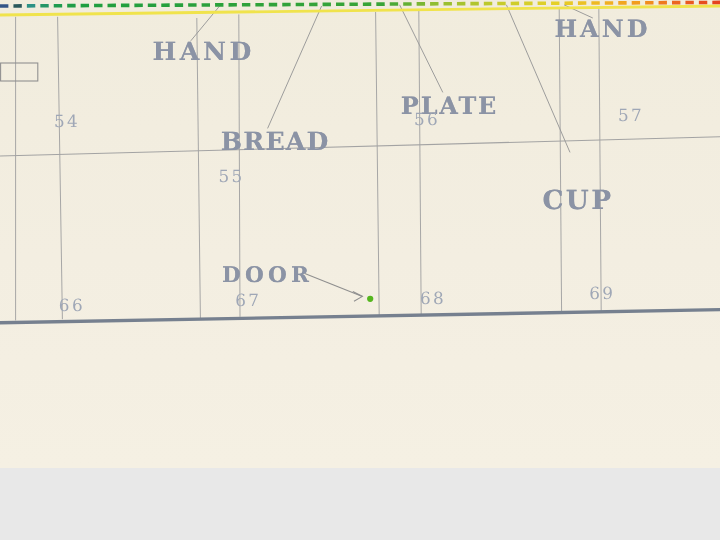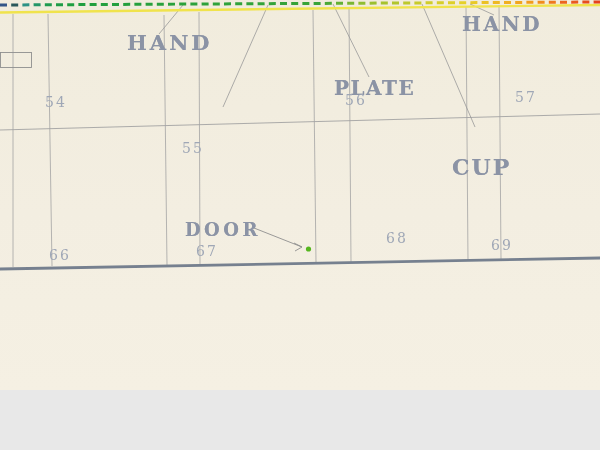--- a/index.html
+++ b/index.html
@@ -106,27 +106,28 @@
       <line x1="526.3999999999997" y1="2.368000000000001" x2="533.3999999999997" y2="2.333000000000001" stroke="rgb(242,156,29)" stroke-width="3" stroke-linecap="butt"></line>
       <line x1="537.5999999999998" y1="2.312000000000001" x2="544.5999999999998" y2="2.277000000000001" stroke="rgb(241,140,29)" stroke-width="3" stroke-linecap="butt"></line>
       <line x1="548.7999999999998" y1="2.2560000000000007" x2="555.7999999999998" y2="2.2210000000000005" stroke="rgb(239,121,30)" stroke-width="3" stroke-linecap="butt"></line>
       <line x1="559.9999999999999" y1="2.2000000000000006" x2="566.9999999999999" y2="2.1650000000000005" stroke="rgb(236,102,32)" stroke-width="3" stroke-linecap="butt"></line>
       <line x1="571.1999999999999" y1="2.1440000000000006" x2="578.1999999999999" y2="2.1090000000000004" stroke="rgb(234,89,32)" stroke-width="3" stroke-linecap="butt"></line>
       <line x1="582.4" y1="2.088" x2="589.4" y2="2.053" stroke="rgb(231,78,31)" stroke-width="3" stroke-linecap="butt"></line>
       <line x1="593.6" y1="2.032" x2="600" y2="2" stroke="rgb(229,67,31)" stroke-width="3" stroke-linecap="butt"></line>
     </svg>
 
   <div class="stencil" style="left: 127px; top: 32px; font-size: 21px; letter-spacing: 3px;">HAND</div>
+  <div class="stencil" style="left: 184px; top: 107px; font-size: 21px; letter-spacing: 1px;">BREAD</div>
   <div class="stencil" style="left: 334px; top: 78px; font-size: 20px; letter-spacing: 1.5px;">PLATE</div>
   <div class="stencil" style="left: 462px; top: 14px; font-size: 20px; letter-spacing: 2.5px;">HAND</div>
   <div class="stencil" style="left: 452px; top: 127px; font-size: 22px; letter-spacing: 2px; margin-top: 29px;">CUP</div>
   <div class="stencil" style="left: 185px; top: 221px; font-size: 18px; letter-spacing: 3.5px;">DOOR</div>
 
   <div class="tick" style="left: 45px; top: 95px;">54</div>
   <div class="tick" style="left: 182px; top: 93px; margin-top: 48px;">55</div>
   <div class="tick" style="left: 345px; top: 93px;">56</div>
   <div class="tick" style="left: 495px; top: 90px; margin-left: 20px;">57</div>
   <div class="tick" style="left: 49px; top: 248px;">66</div>
   <div class="tick" style="left: 196px; top: 244px;">67</div>
-  <div class="tick" style="left: 350px; top: 231px; padding-left: 36px;">68</div>
+  <div class="tick" style="left: 350px; top: 242px;">68</div>
   <div class="tick" style="left: 491px; top: 238px;">69</div>
 
 </div>
 
 </body></html>

